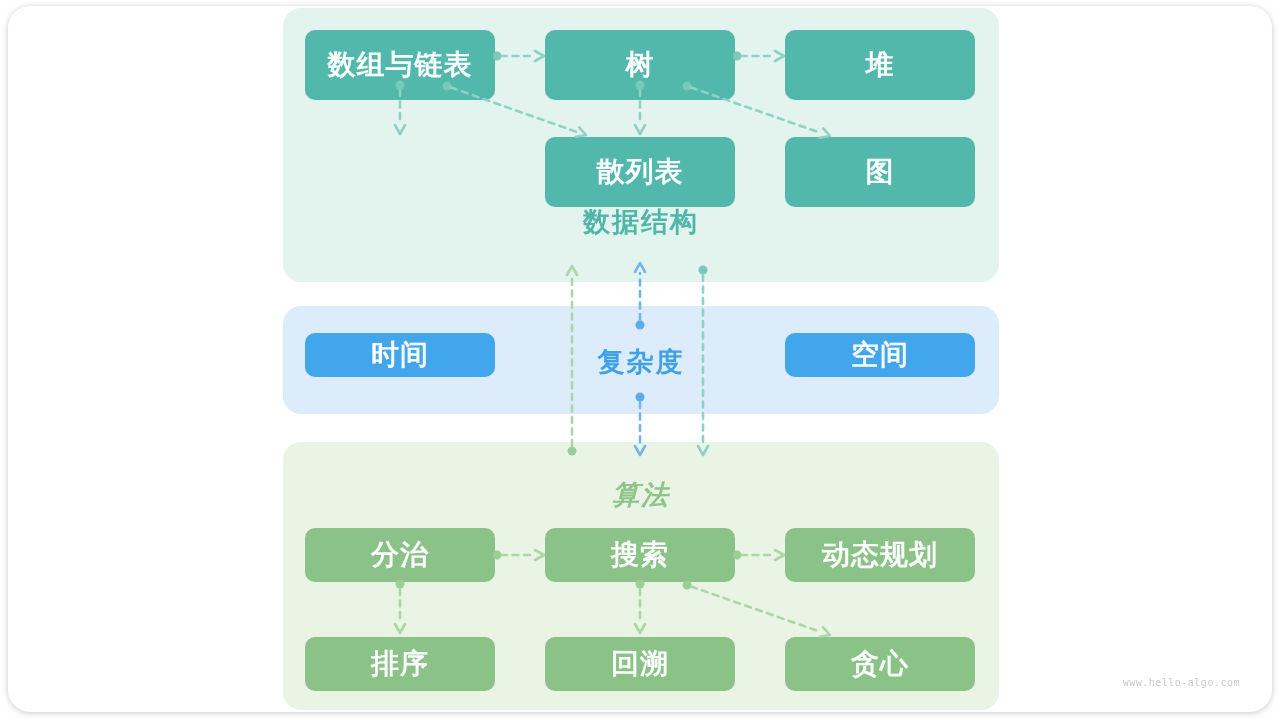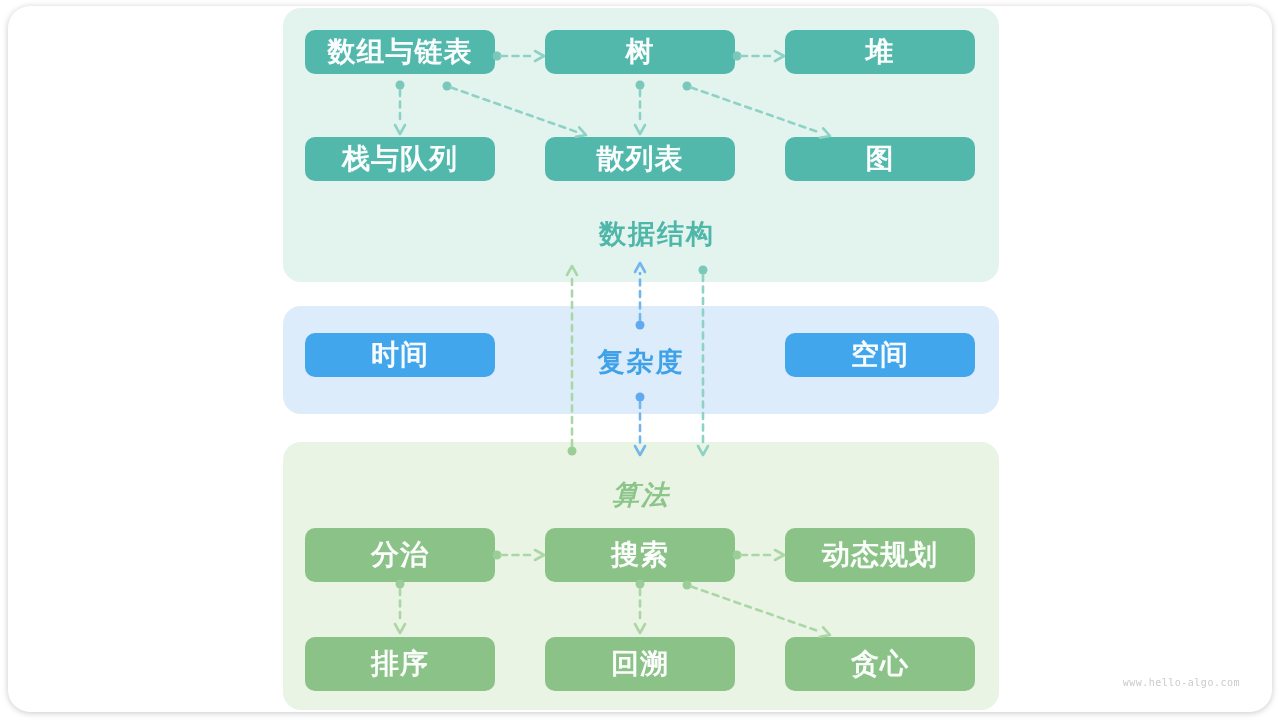--- a/index.html
+++ b/index.html
@@ -27,35 +27,35 @@
   .node {
     position: absolute;
     width: 190px;
     border-radius: 10px;
     display: flex; align-items: center; justify-content: center;
     color: rgba(255,255,255,0.97);
     font-size: 28px;
     font-weight: 600;
     letter-spacing: 1px;
   }
-  .node.teal  { background: var(--teal);  height: 44px; }
+  .node.teal  { background: var(--teal);  height: 70px; }
   .node.blue  { background: var(--blue);  height: 44px; }
   .node.green { background: var(--green); height: 54px; }
 
   .col1 { left: 305px; }
   .col2 { left: 545px; }
   .col3 { left: 785px; }
 
   .sec-label {
     position: absolute; left: 283px; width: 716px;
     text-align: center;
     font-size: 27px; font-weight: 700;
     letter-spacing: 2px;
   }
-  .lbl-ds   { top: 216px; color: var(--teal-label); margin-left: 16px; }
+  .lbl-ds   { top: 204px; color: var(--teal-label); }
   .lbl-cx   { top: 344px; color: var(--blue-label); }
   .lbl-algo { top: 477px; color: var(--green-label); font-style: italic; }
 
   svg.arrows { position: absolute; left: 0; top: 0; pointer-events: none; }
   .arr line, .arr path { fill: none; stroke-linecap: round; stroke-linejoin: round; stroke-width: 2.6px; }
   .arr line { stroke-dasharray: 6 5.5; }
   .at line, .at path { stroke: var(--arrow-teal); }
   .at circle { fill: var(--dot-teal); }
   .ab line, .ab path { stroke: var(--arrow-blue); }
   .ab circle { fill: var(--dot-blue); }
@@ -77,21 +77,20 @@
 <div class="stage">
   <div class="card"></div>
 
   <div class="section sec-ds"></div>
   <div class="section sec-cx"></div>
   <div class="section sec-algo"></div>
 
   <div class="node teal col1" style="top:30px">数组与链表</div>
   <div class="node teal col2" style="top:30px">树</div>
   <div class="node teal col3" style="top:30px">堆</div>
-  <div class="node teal col1" style="top:137px">栈与队列</div>
   <div class="node teal col2" style="top:137px">散列表</div>
   <div class="node teal col3" style="top:137px">图</div>
   <div class="sec-label lbl-ds">数据结构</div>
 
   <div class="node blue col1" style="top:333px">时间</div>
   <div class="node blue col3" style="top:333px">空间</div>
   <div class="sec-label lbl-cx">复杂度</div>
 
   <div class="sec-label lbl-algo">算法</div>
   <div class="node green col2" style="top:528px">搜索</div>

